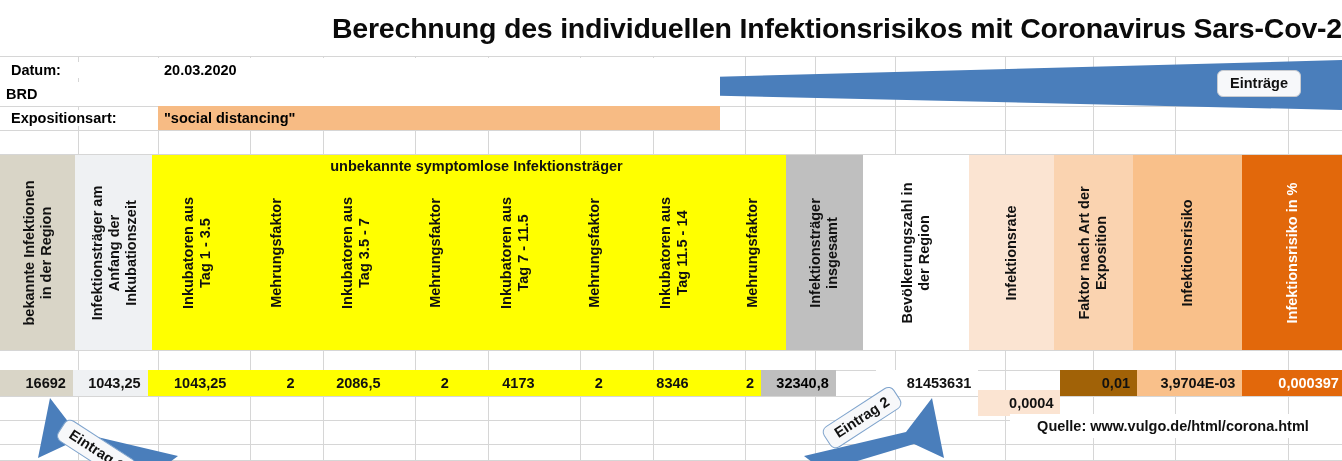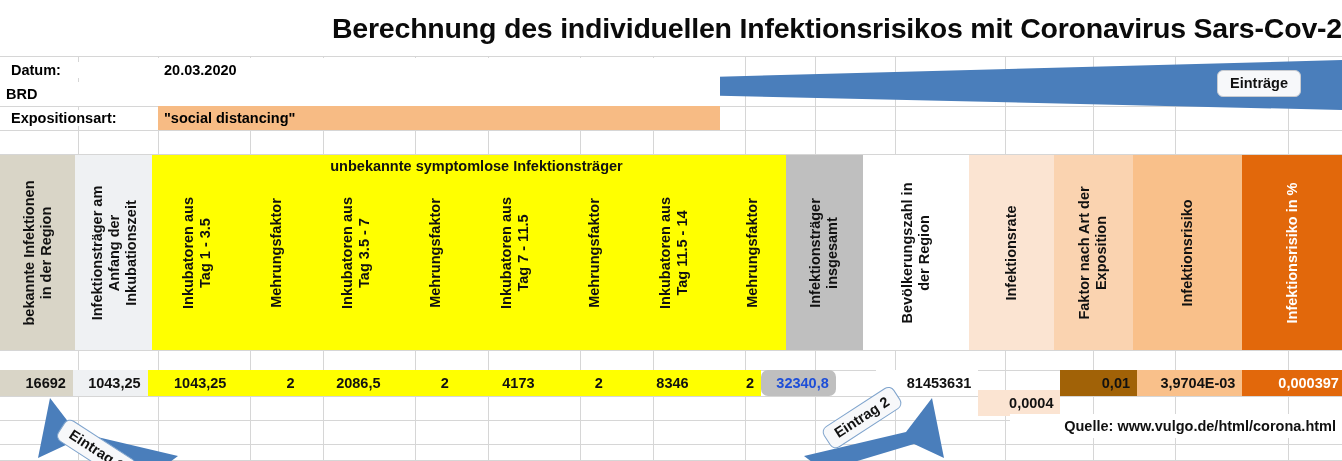--- a/index.html
+++ b/index.html
@@ -207,21 +207,21 @@
     z-index: 7;
   }
 
   .source-note {
     position: absolute;
     left: 1010px;
     top: 414px;
     width: 332px;
     height: 24px;
     line-height: 24px;
-    text-align: right;
+    text-align: center;
     padding-right: 6px;
     box-sizing: border-box;
     font-size: 14.5px;
     font-weight: bold;
     color: #111111;
     background: #ffffff;
     z-index: 5;
     white-space: nowrap;
   }
 </style>
@@ -341,21 +341,21 @@
       <div class="dcell" style="width: 78px; background: rgb(217, 213, 199); color: rgb(17, 17, 17);">16692</div>
       <div class="dcell" style="width: 80px; background: rgb(239, 241, 243); color: rgb(17, 17, 17);">1043,25</div>
       <div class="dcell" style="width: 92px; background: rgb(255, 255, 0); color: rgb(17, 17, 17);">1043,25</div>
       <div class="dcell" style="width: 73px; background: rgb(255, 255, 0); color: rgb(17, 17, 17);">2</div>
       <div class="dcell" style="width: 92px; background: rgb(255, 255, 0); color: rgb(17, 17, 17);">2086,5</div>
       <div class="dcell" style="width: 73px; background: rgb(255, 255, 0); color: rgb(17, 17, 17);">2</div>
       <div class="dcell" style="width: 92px; background: rgb(255, 255, 0); color: rgb(17, 17, 17);">4173</div>
       <div class="dcell" style="width: 73px; background: rgb(255, 255, 0); color: rgb(17, 17, 17);">2</div>
       <div class="dcell" style="width: 92px; background: rgb(255, 255, 0); color: rgb(17, 17, 17);">8346</div>
       <div class="dcell" style="width: 70px; background: rgb(255, 255, 0); color: rgb(17, 17, 17);">2</div>
-      <div class="dcell" style="width: 80px; background: rgb(191, 191, 191); color: #1d4ed8; border-radius: 7px;">32340,8</div>
+      <div class="dcell" style="width: 80px; background: rgb(191, 191, 191); color: #000000;">32340,8</div>
       <div class="dcell" style="width: 110px; background: rgb(255, 255, 255); color: rgb(17, 17, 17); margin-left: 40px;">81453631</div>
       <div class="dcell" style="width: 88px; background: rgb(251, 228, 210); color: rgb(17, 17, 17); margin-top: 20px;">0,0004</div>
       <div class="dcell" style="width: 82px; background: #a16207; color: rgb(17, 17, 17);">0,01</div>
       <div class="dcell" style="width: 113px; background: rgb(249, 192, 138); color: rgb(17, 17, 17);">3,9704E-03</div>
       <div class="dcell light" style="width: 104px; background: rgb(226, 104, 11); color: rgb(255, 255, 255); padding-left: 36px;">0,000397</div>
     </div>
 
   <div class="arrow-callout" style="left:28px; top:396px;">
     <svg width="160" height="75" viewBox="0 0 160 75" xmlns="http://www.w3.org/2000/svg" aria-hidden="true">
       <polygon points="22,2 10,62 40,48 130,75 150,60 48,36" fill="#4a7ebb"></polygon>

